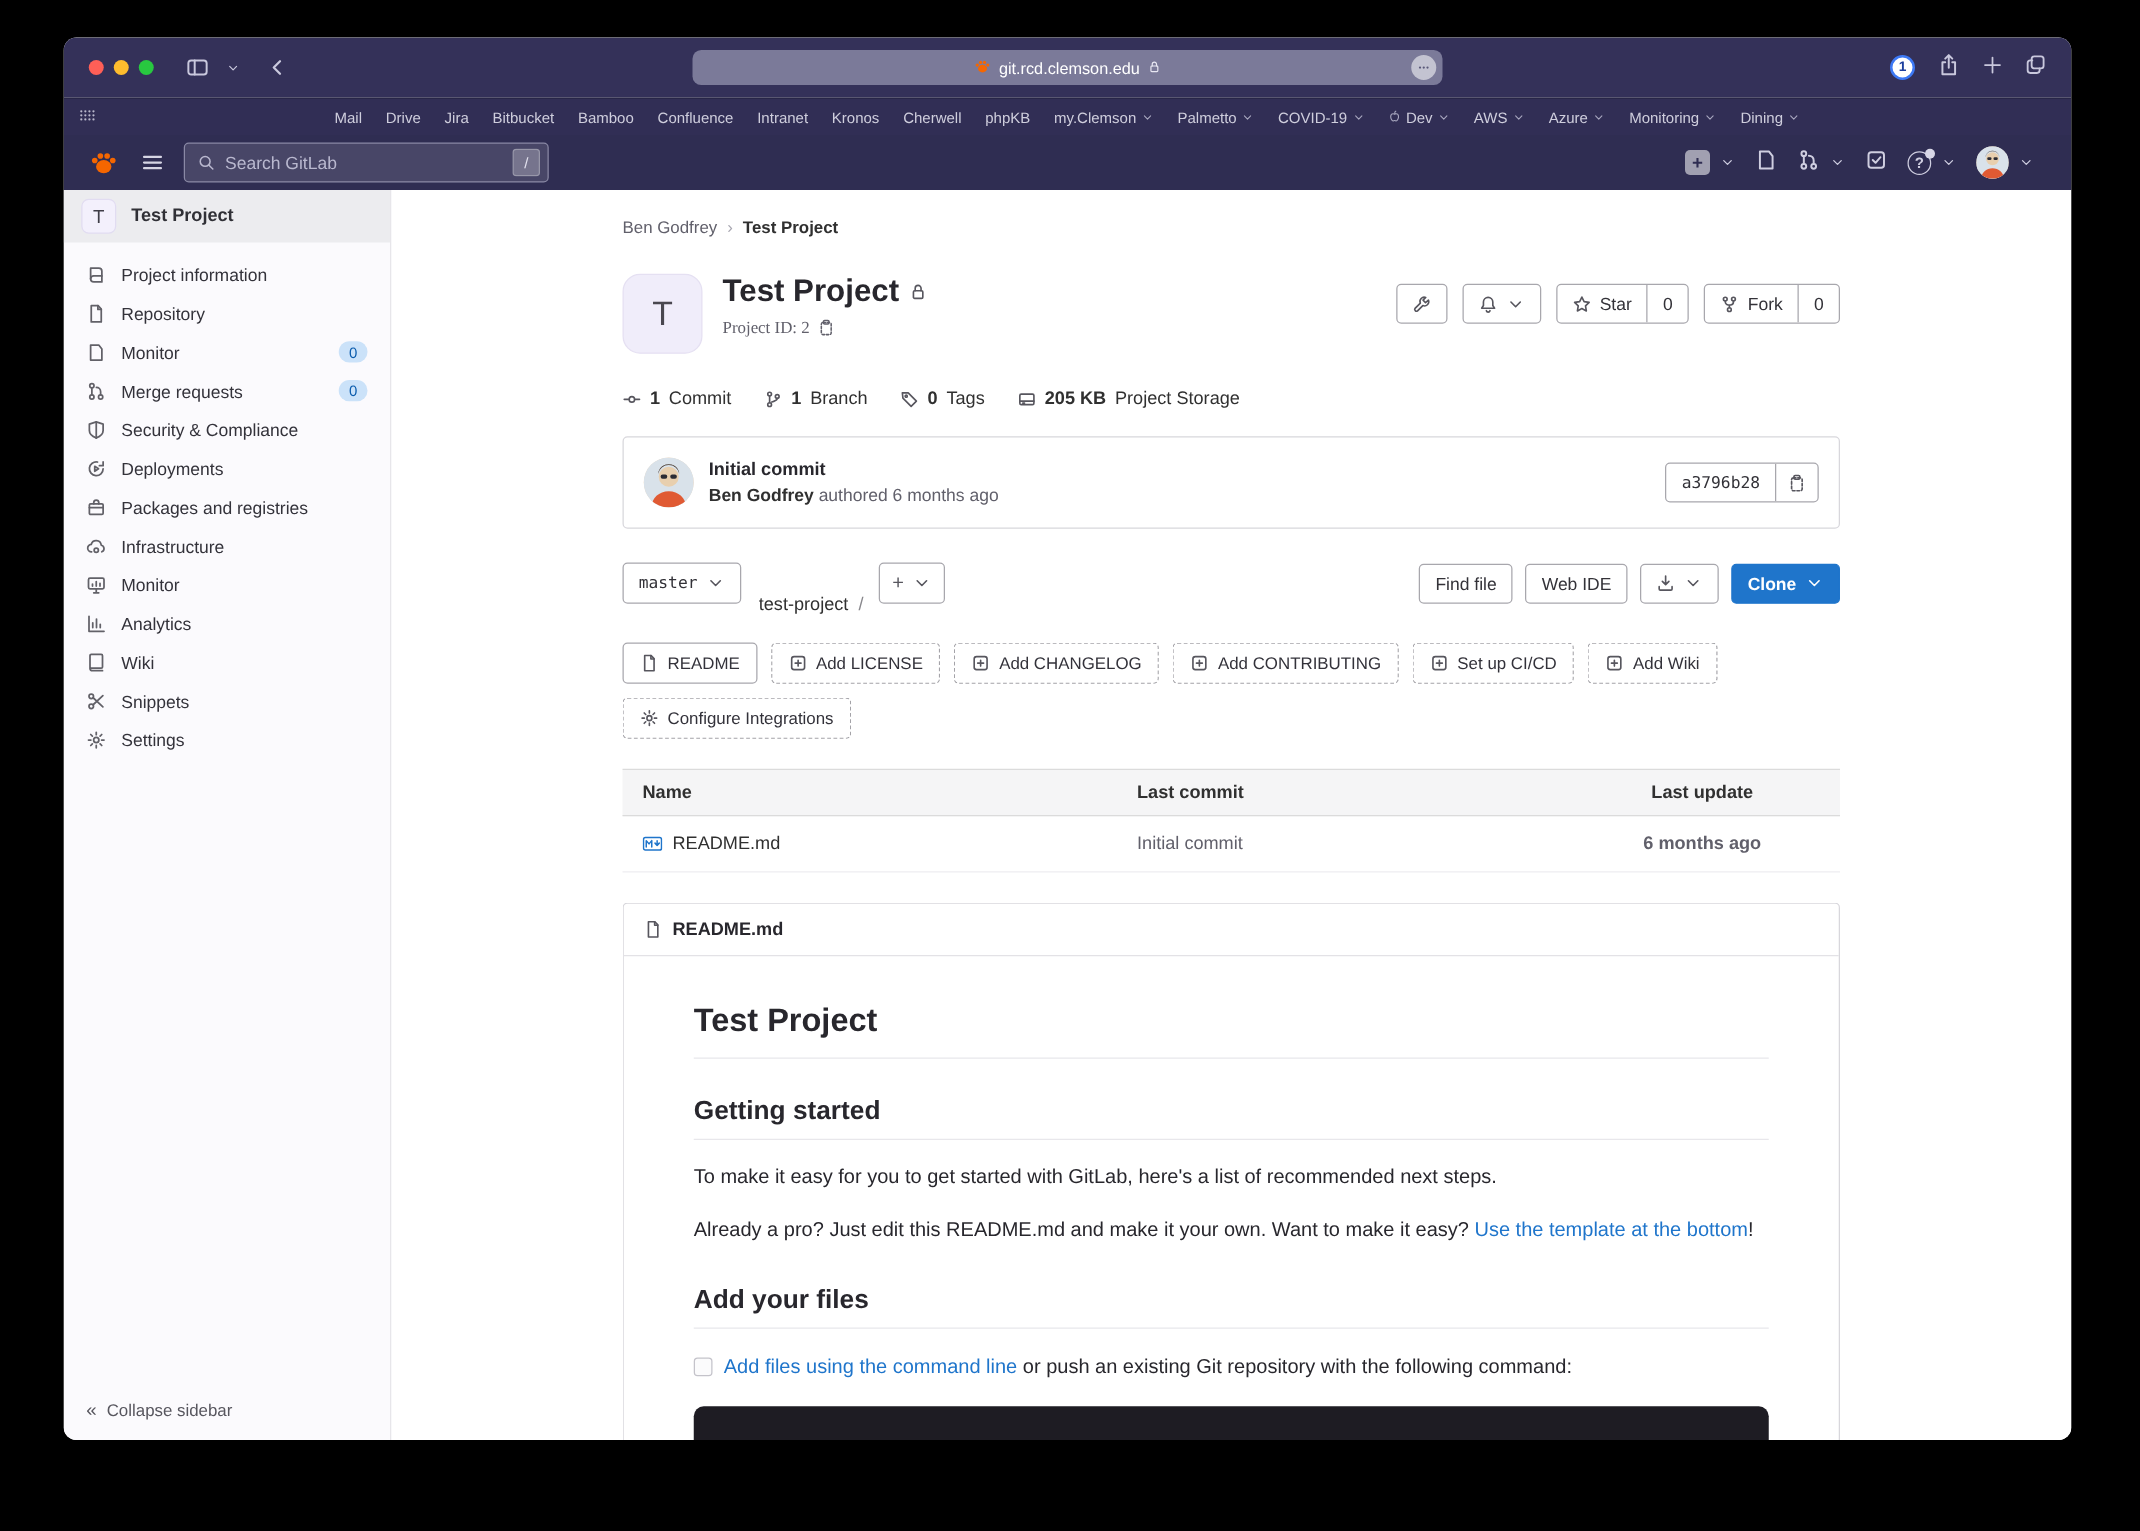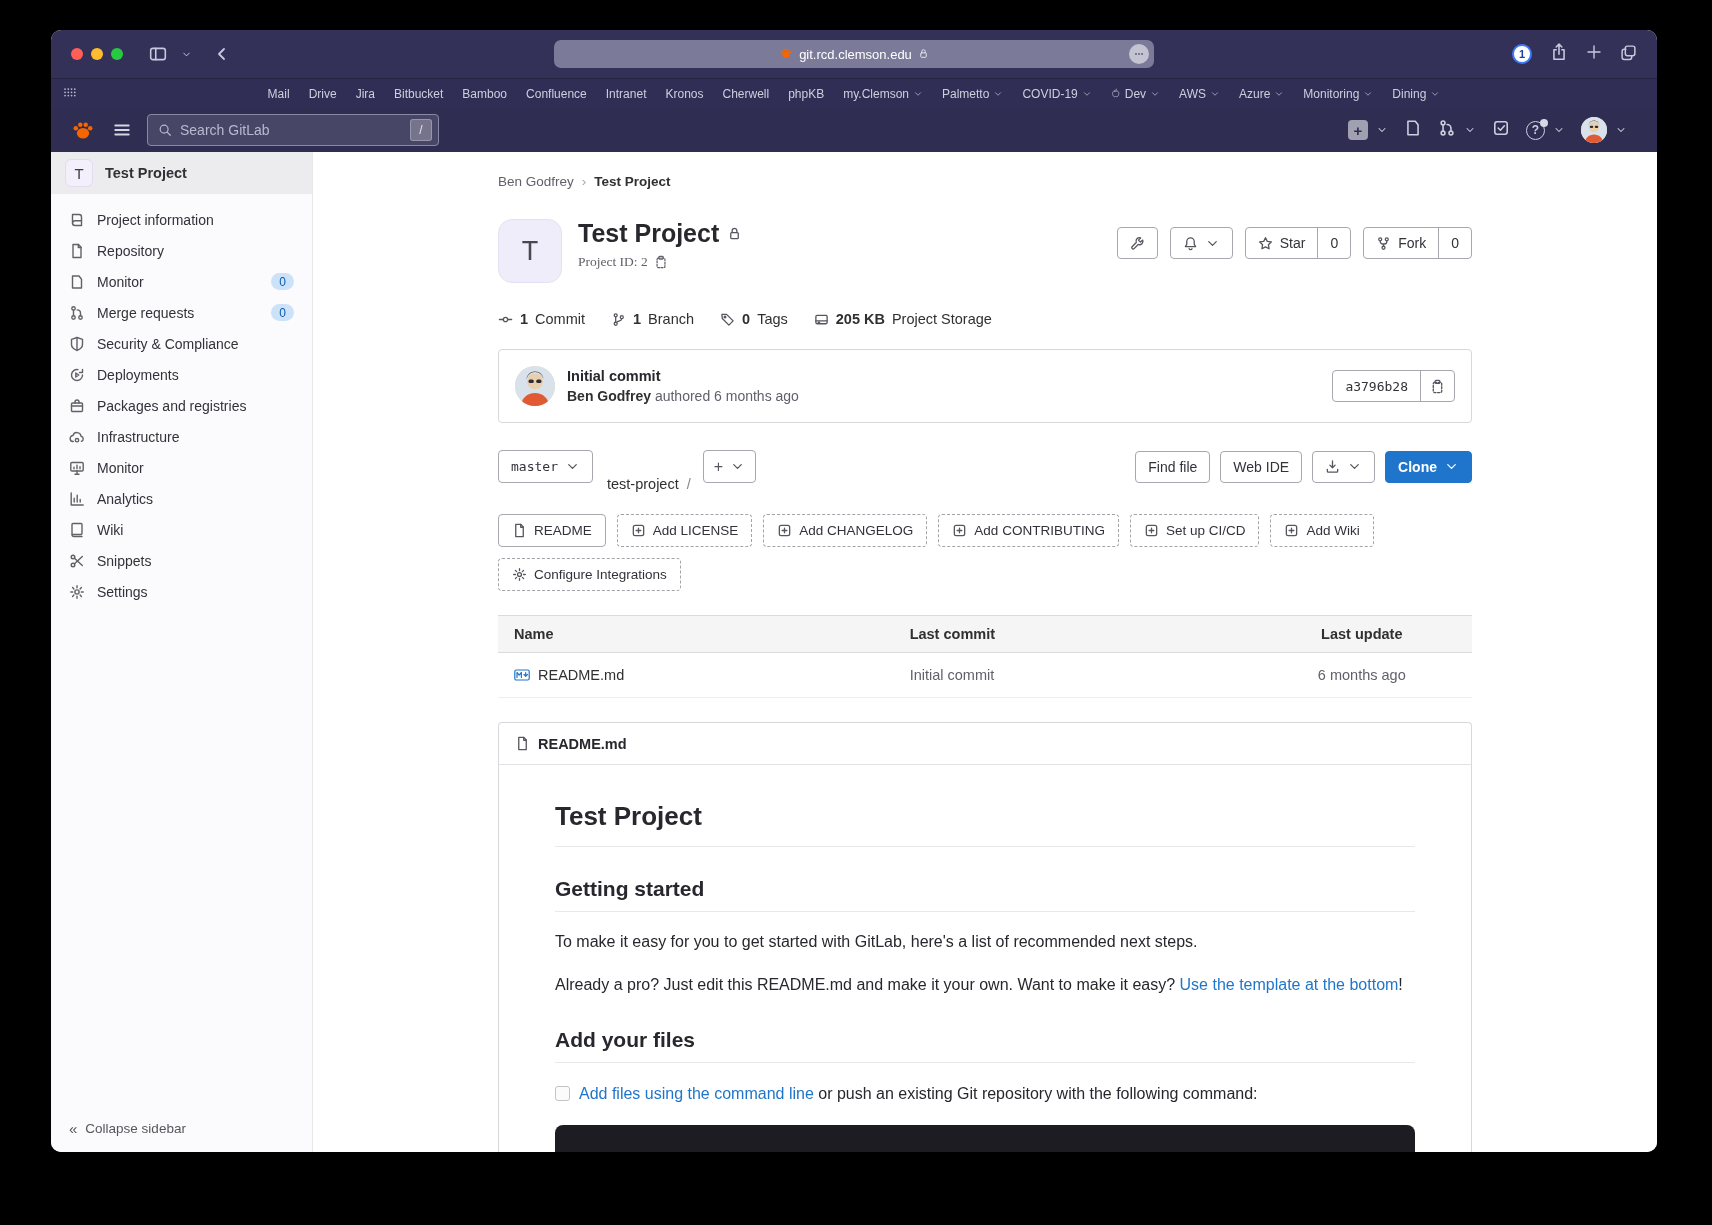--- a/index.html
+++ b/index.html
@@ -101,21 +101,21 @@
   .act .i { width:15px; height:15px; color:#57565e; }
 
   .ftable { margin-top:24px; border-top:1px solid #dbdbdb; }
   .ft-head { height:37px; background:#f5f5f6; border-bottom:1px solid #dbdbdb; display:flex; align-items:center; font-size:14.5px; font-weight:bold; color:#303030; padding:0 16px; }
   .ft-row { height:45px; display:flex; align-items:center; font-size:14.5px; padding:0 16px; border-bottom:1px solid #eeedf1; }
   .col-name { width:42%; display:flex; align-items:center; gap:8px; }
   .col-commit { width:38%; }
   .col-update { flex:1; text-align:center; }
   .ft-row .col-name { color:#303030; cursor:pointer; }
   .ft-row .col-commit { color:#61606b; cursor:pointer; }
-  .ft-row .col-update { color:#61606b; }
+  .ft-row .col-update { color:#61606b;font-weight:bold; }
 
   .readme-card { margin-top:24px; border:1px solid #d8d7dc; border-radius:4px 4px 0 0; border-bottom:none; }
   .rm-head { height:42px; display:flex; align-items:center; gap:8px; padding:0 16px; border-bottom:1px solid #e3e2e6; font-size:14.5px; font-weight:bold; color:#28272d; }
   .rm-head .i { width:15px; height:15px; color:#57565e; }
   .rm-body { padding:20px 56px 40px; color:#28272d; }
   .rm-body h1 { font-size:26px; font-weight:bold; color:#28272d; padding-bottom:14px; border-bottom:1px solid #e8e7eb; margin-top:16px; }
   .rm-body h2 { font-size:21px; font-weight:bold; color:#28272d; padding-bottom:10px; border-bottom:1px solid #e8e7eb; margin-top:30px; }
   .rm-body p { font-size:16px; line-height:1.55; margin-top:18px; color:#28272d; }
   a.link { color:#1f75cb; text-decoration:none; cursor:pointer; }
   .tasklist { margin-top:16px; list-style:none; }

